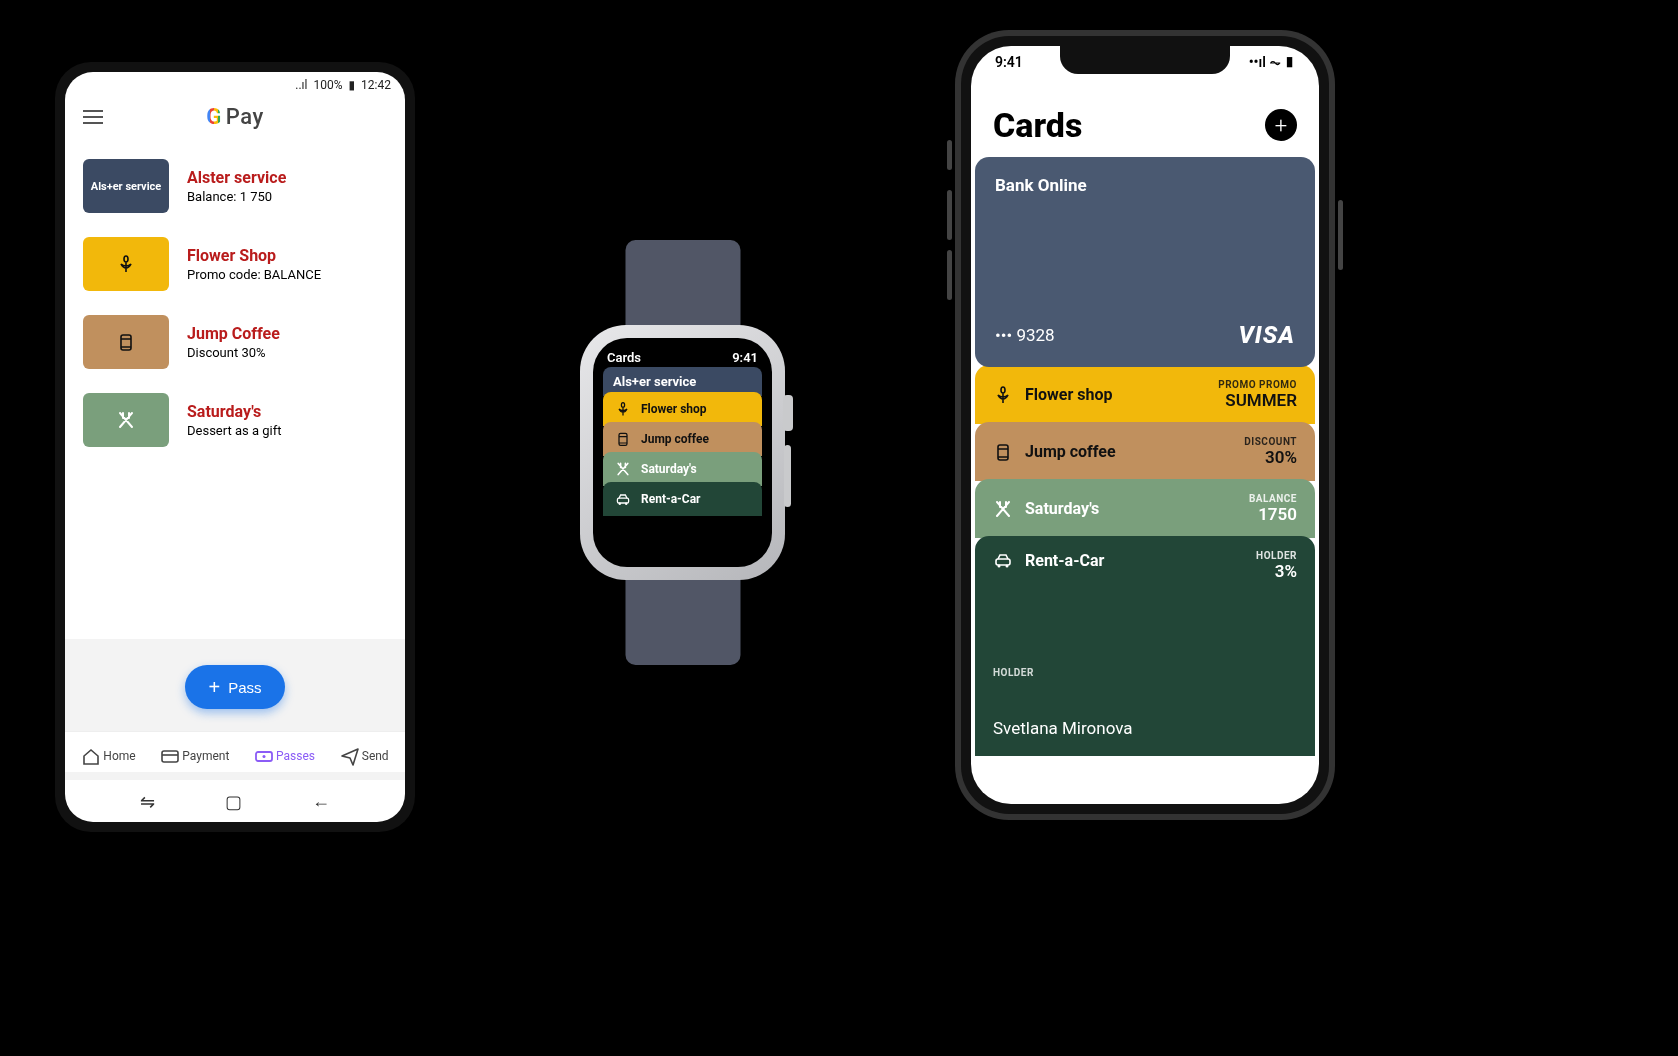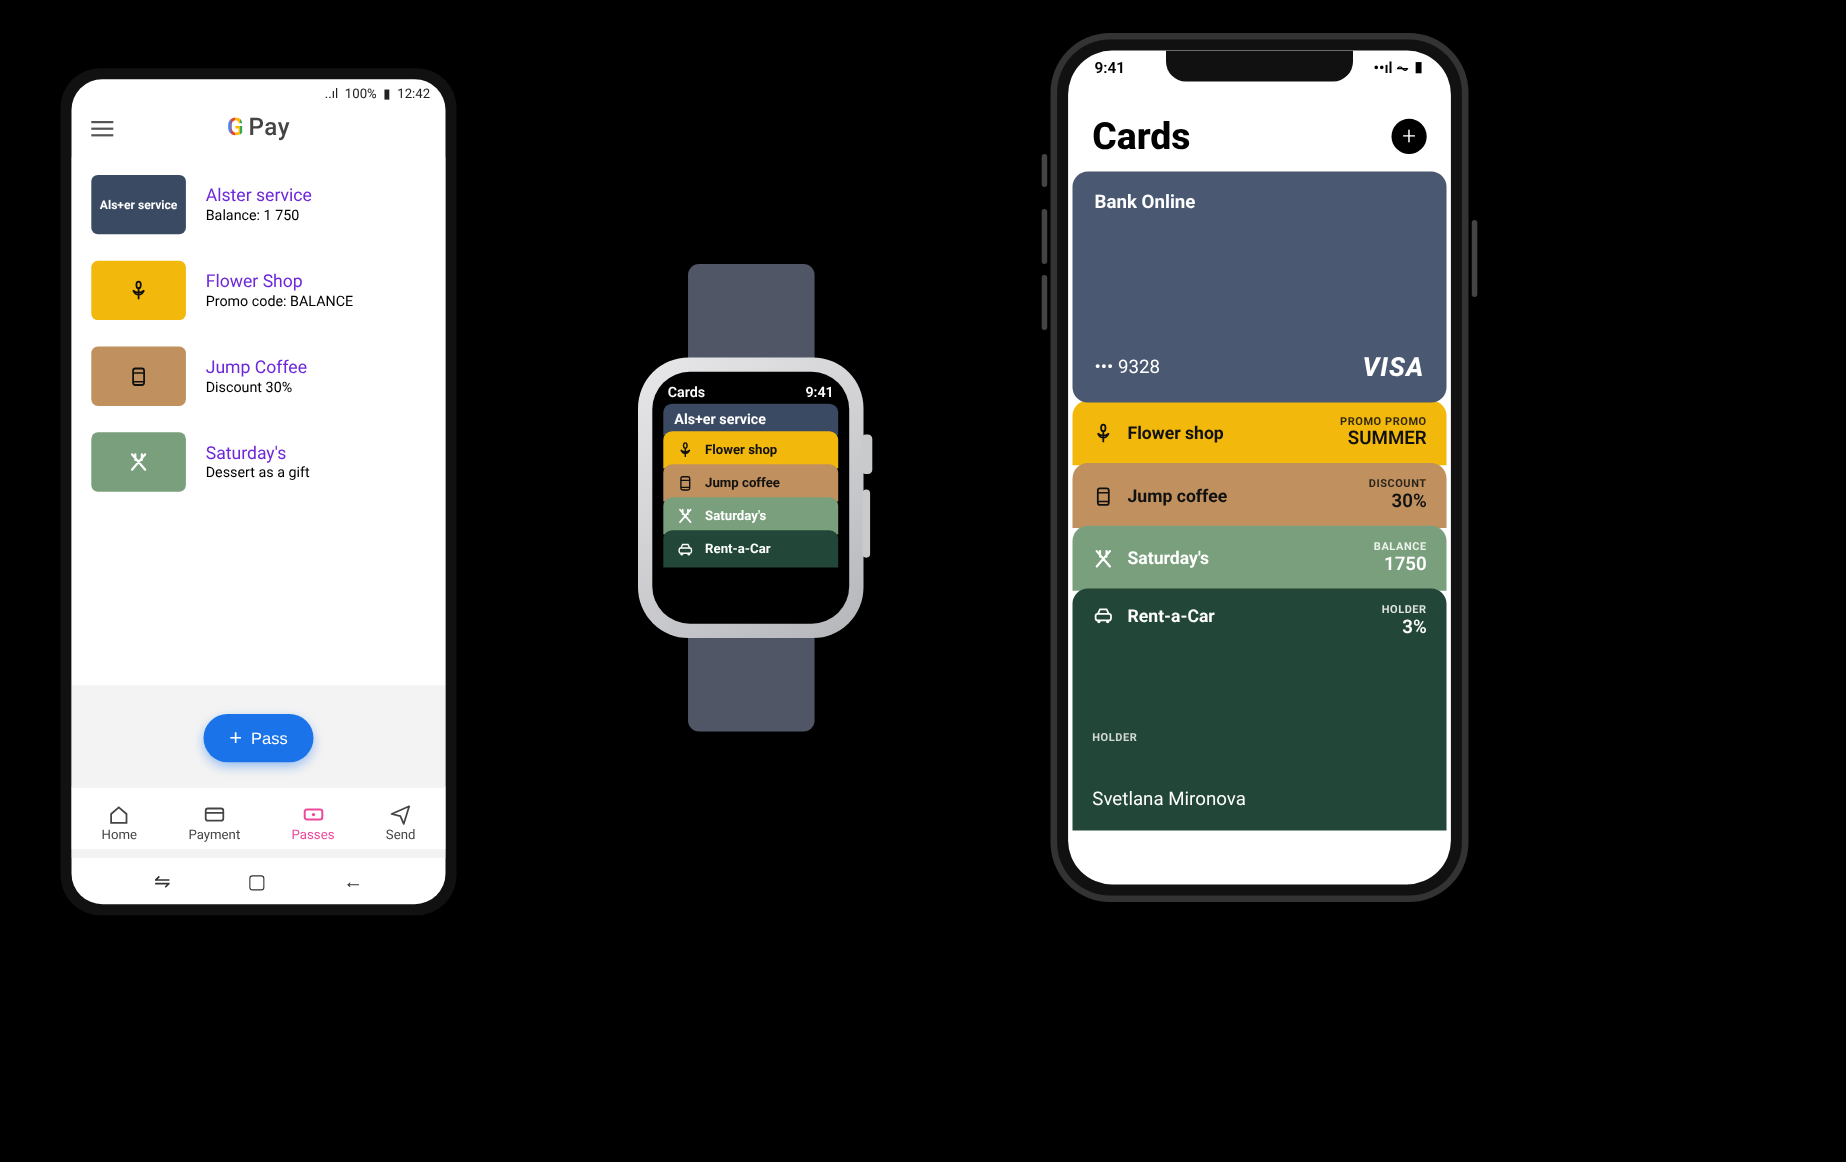--- a/index.html
+++ b/index.html
@@ -49,37 +49,37 @@
   }
   .pass-thumb {
     width:86px; height:54px; border-radius:6px;
     display:flex; align-items:center; justify-content:center;
     color:#fff; font-size:13px;
   }
   .thumb-navy { background:#3b4a63; }
   .thumb-yellow { background:#f2b80b; }
   .thumb-tan { background:#c0905e; }
   .thumb-green { background:#7a9f7c; }
-  .pass-info h4 { font-size:16px; font-weight:400; color:#6d28d9; }
+  .pass-info h4 { font-size:16px; font-weight:700; color:#b91c1c; }
   .pass-info p { font-size:13px; color:#000000; margin-top:2px; }
 
   .gpay-lower { background:#f3f3f3; padding:26px 0 8px; display:flex; flex-direction:column; align-items:center; }
   .pass-fab {
     background:#1a73e8; color:#fff; border:none;
     width:100px; height:44px; border-radius:22px;
     font-size:15px; display:flex; align-items:center; justify-content:center; gap:8px;
     box-shadow:0 4px 10px rgba(26,115,232,.4);
   }
   .gpay-nav {
     display:flex; justify-content:space-around;
     padding:14px 4px 6px; background:#fff; margin-top:22px; width:100%;
     border-top:1px solid #eee;
   }
-  .gpay-nav .tab { display:flex; flex-direction:column; align-items:center; gap:2px; font-size:12px; color:#444;}
-  .gpay-nav .tab.active { color:#ec4899; }
+  .gpay-nav .tab { display:flex; flex-direction:row; align-items:center; gap:2px; font-size:12px; color:#444;}
+  .gpay-nav .tab.active { color:#8b5cf6; }
   .android-softkeys {
     display:flex; justify-content:space-around; align-items:center;
     padding:10px 40px; color:#333; font-size:18px;
   }
 
   
   .watch {
     position:absolute; left:570px; top:240px;
     width:225px; height:425px;
     filter: drop-shadow(0 20px 50px rgba(0,0,0,.5));

